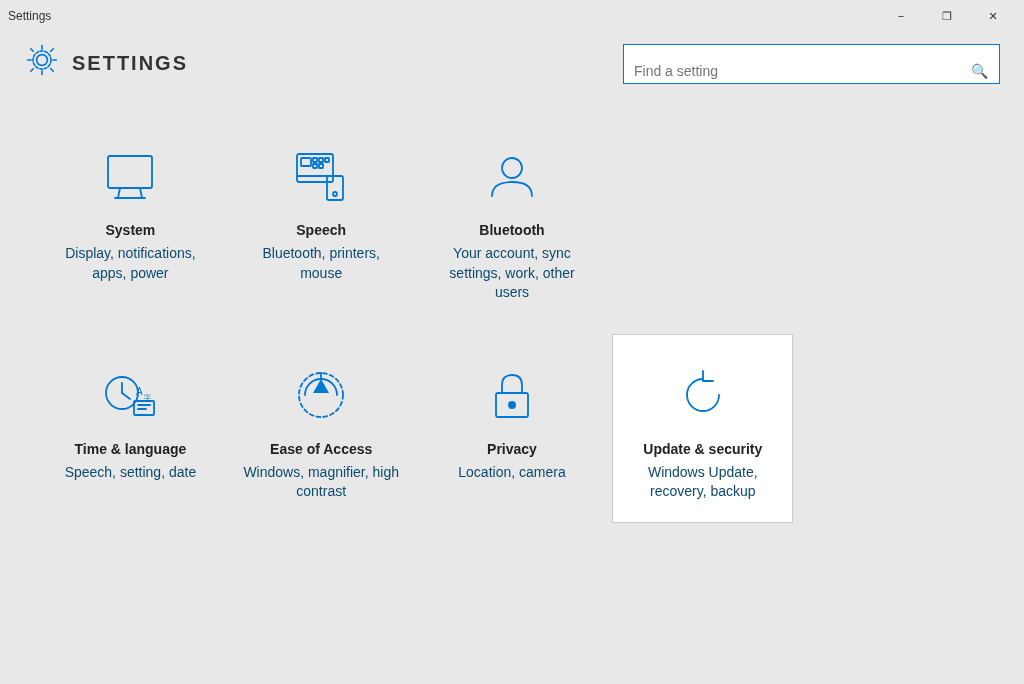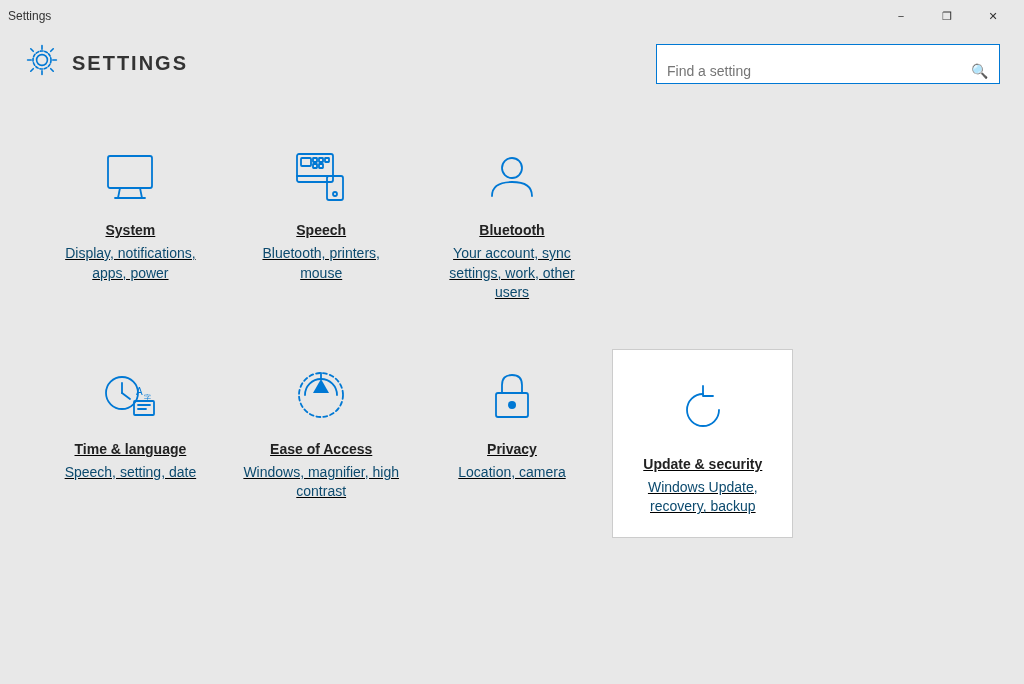--- a/index.html
+++ b/index.html
@@ -68,25 +68,25 @@
 
     .header-title {
       font-size: 20px;
       font-weight: 600;
       letter-spacing: 2px;
       color: #333;
     }
 
     .search-box {
       display: flex;
-      align-items: flex-end;
+      align-items: flex-start;
       border: 1.5px solid #0078d4;
       background: white;
-      padding: 4px 10px;
-      width: 344px;
+      padding: 18px 10px;
+      width: 377px;
       height: 40px;
     }
 
     .search-input {
       border: none;
       outline: none;
       flex: 1;
       font-size: 14px;
       color: #666;
       background: transparent;
@@ -119,27 +119,25 @@
 
     .settings-item {
       display: flex;
       flex-direction: column;
       align-items: center;
       padding: 30px 10px 20px;
       cursor: pointer;
       background: transparent;
       border: 1px solid transparent;
       text-align: center;
-      text-decoration: underline;
     }
 
     .settings-item.selected {
       background: white;
       border: 1px solid #ccc;
-      margin-top: 15px;
     }
 
     .settings-item-icon {
       width: 60px;
       height: 60px;
       margin-bottom: 16px;
       color: #0078d4;
     }
 
     .settings-item-name {

